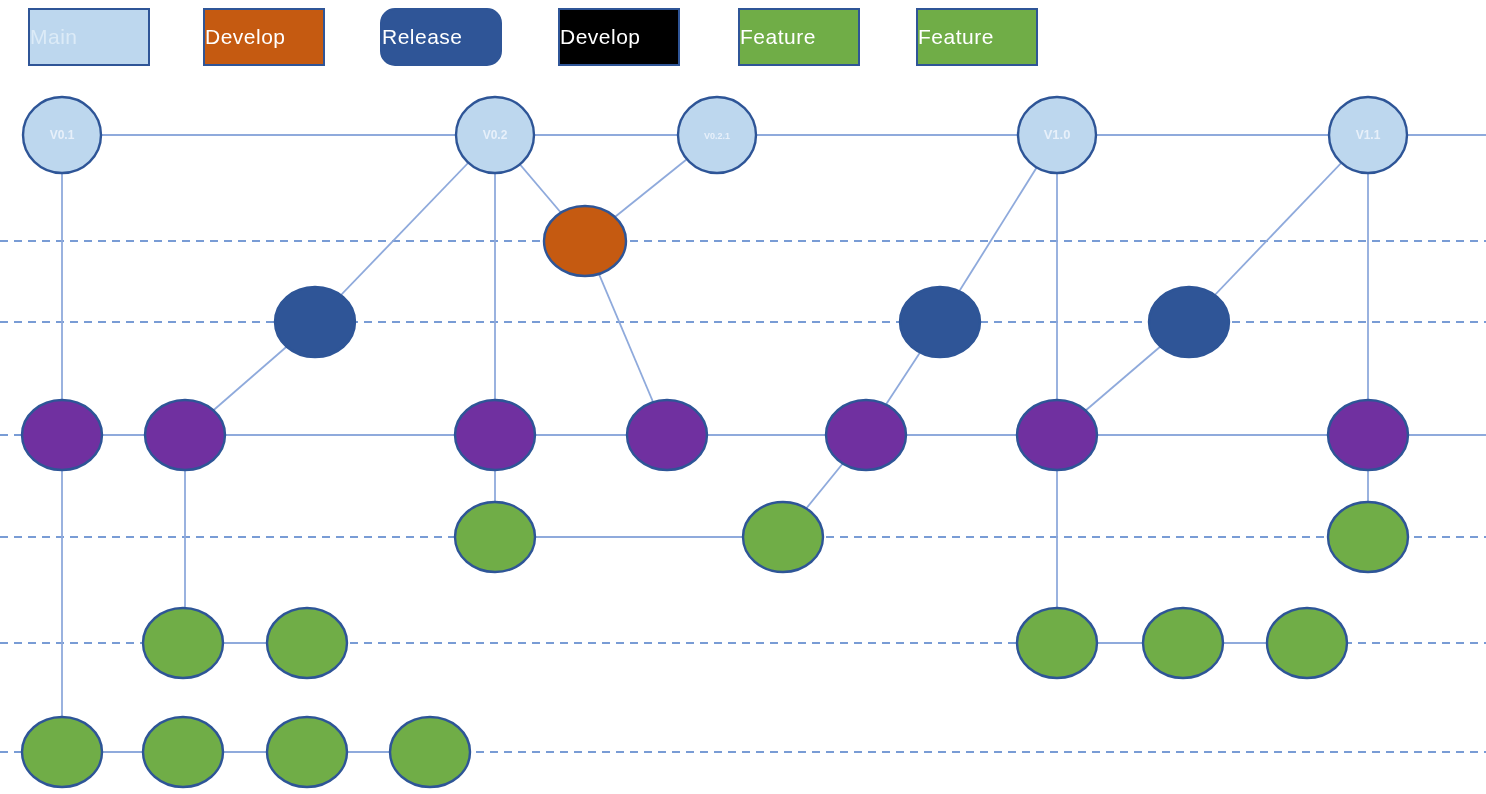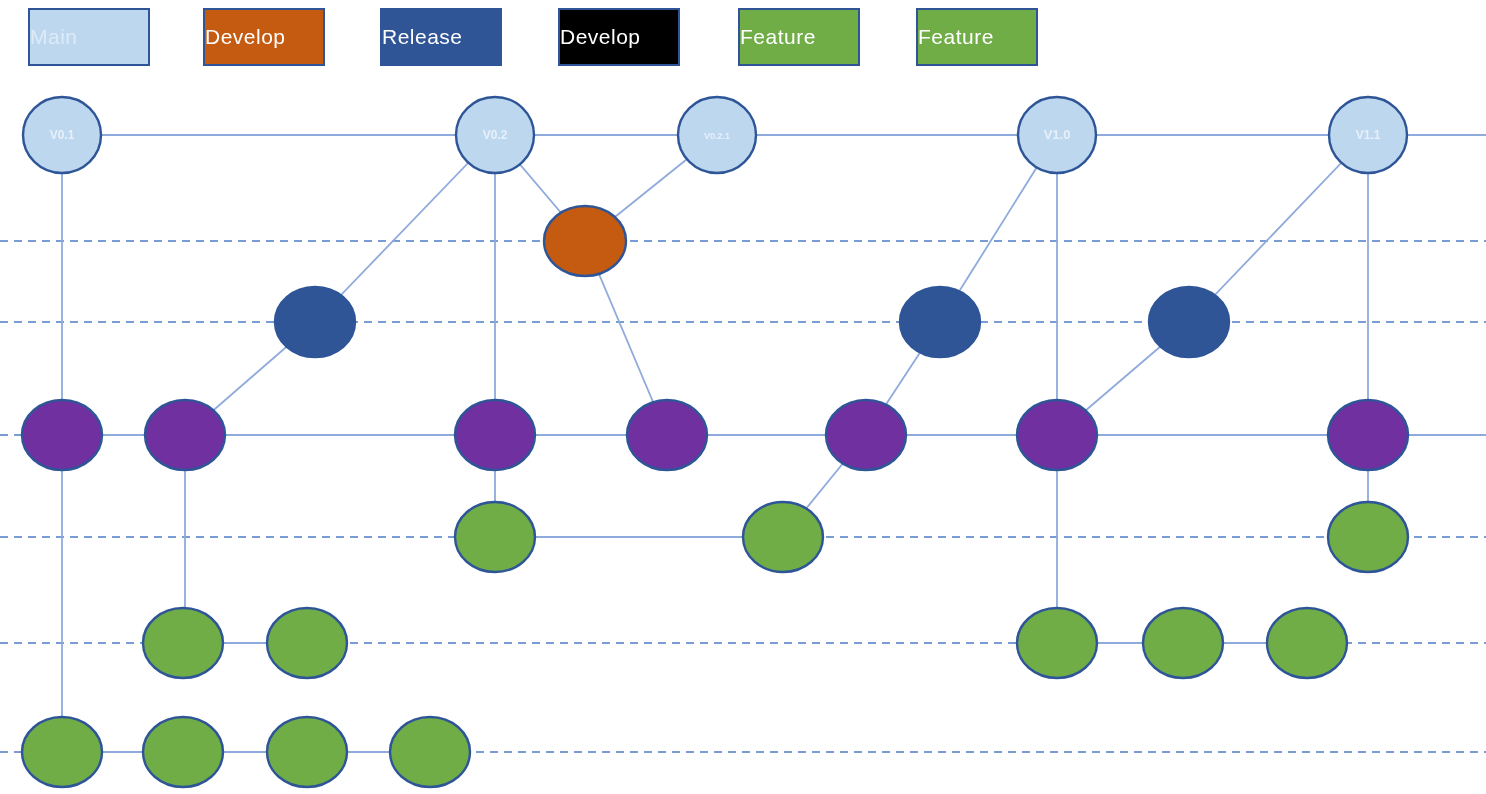--- a/index.html
+++ b/index.html
@@ -83,21 +83,21 @@
       <ellipse cx="430" cy="752" rx="40" ry="35" fill="#70ad47" stroke="#2e5597" stroke-width="2.4"></ellipse>
     </svg>
 
   <div id="legend">
     <div class="chip" style="background: rgb(189, 215, 238); color: rgb(220, 235, 247); left: 28px;">
         <span>Main</span>
       </div>
     <div class="chip" style="background: rgb(197, 90, 17); color: rgb(255, 255, 255); left: 203px;">
         <span>Develop</span>
       </div>
-    <div class="chip" style="background: rgb(47, 85, 151); color: rgb(255, 255, 255); left: 380px;">
+    <div class="chip" style="background: rgb(47, 85, 151); color: rgb(255, 255, 255); left: 380px; border-radius: 15px;">
         <span>Release</span>
       </div>
     <div class="chip" style="background: #000000; color: rgb(255, 255, 255); left: 558px;">
         <span>Develop</span>
       </div>
     <div class="chip" style="background: rgb(112, 173, 71); color: rgb(255, 255, 255); left: 738px;">
         <span>Feature</span>
       </div>
     <div class="chip" style="background: rgb(112, 173, 71); color: rgb(255, 255, 255); left: 916px;">
         <span>Feature</span>

